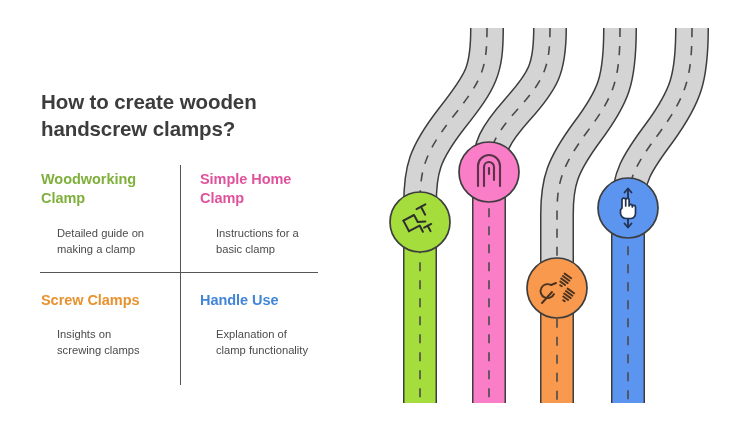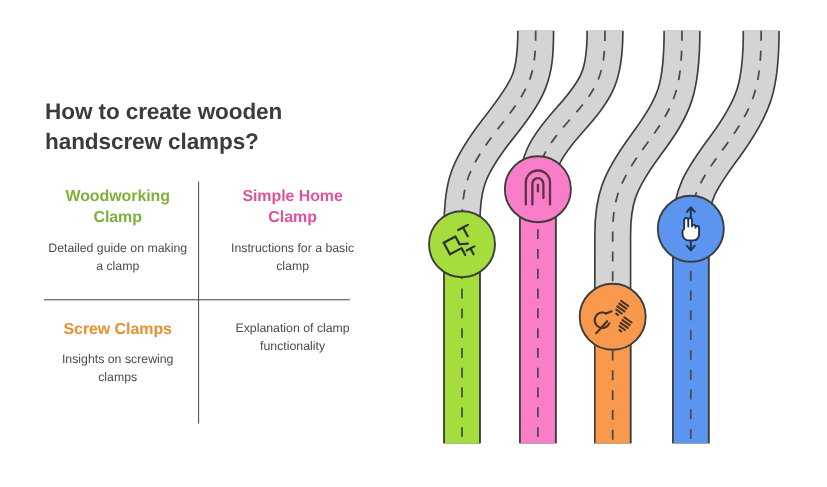--- a/index.html
+++ b/index.html
@@ -36,39 +36,38 @@
     font-size: 20.5px;
     font-weight: bold;
     line-height: 1.32;
     color: #3c3c3c;
     letter-spacing: -0.1px;
   }
 
   .quad {
     position: absolute;
     width: 132px;
-    text-align: center;
   }
   .quad-q1 { left: 41px;  top: 170px; }
   .quad-q2 { left: 200px; top: 170px; }
   .quad-q3 { left: 41px;  top: 291px; }
   .quad-q4 { left: 200px; top: 291px; }
 
   .quad-heading {
     font-size: 14.5px;
     font-weight: bold;
     line-height: 1.33;
     margin: 0 0 9px 0;
     letter-spacing: -0.05px;
   }
   .quad-desc {
     font-size: 11.2px;
     line-height: 1.43;
     color: #4a4a4a;
-    margin: 0;
+    margin: 16px;
   }
 
   
   .divider-v {
     position: absolute;
     left: 180px;
     top: 165px;
     width: 1.4px;
     height: 220px;
     background: #555555;
@@ -113,20 +112,21 @@
       <p class="quad-heading" style="color:#E8912F">Screw Clamps</p>
       <p class="quad-desc">Insights on screwing clamps</p>
     </div>
 
     <div class="quad quad-q2">
       <p class="quad-heading" style="color:#E0529C">Simple Home Clamp</p>
       <p class="quad-desc">Instructions for a basic clamp</p>
     </div>
 
     <div class="quad quad-q4">
+      <p class="quad-heading" style="color:#4285D8">Handle Use</p>
       <p class="quad-desc">Explanation of clamp functionality</p>
     </div>
   </div>
 
   <div id="roads">
     <svg width="380" height="443" viewBox="0 0 380 443" xmlns="http://www.w3.org/2000/svg">
       <defs>
 
         <path id="centerline-1" d="M 115,28 C 115,70 110,80 80,118 C 52,154 48,170 48,205 L 48,403"></path>
 

